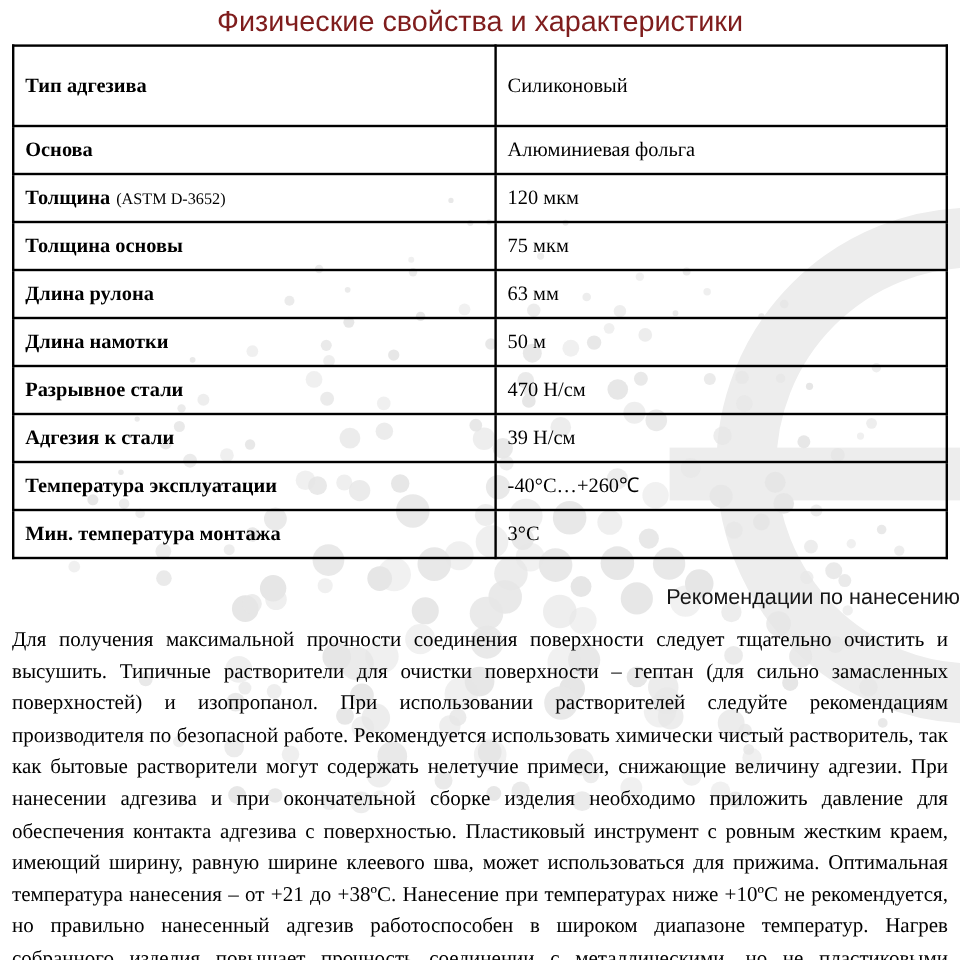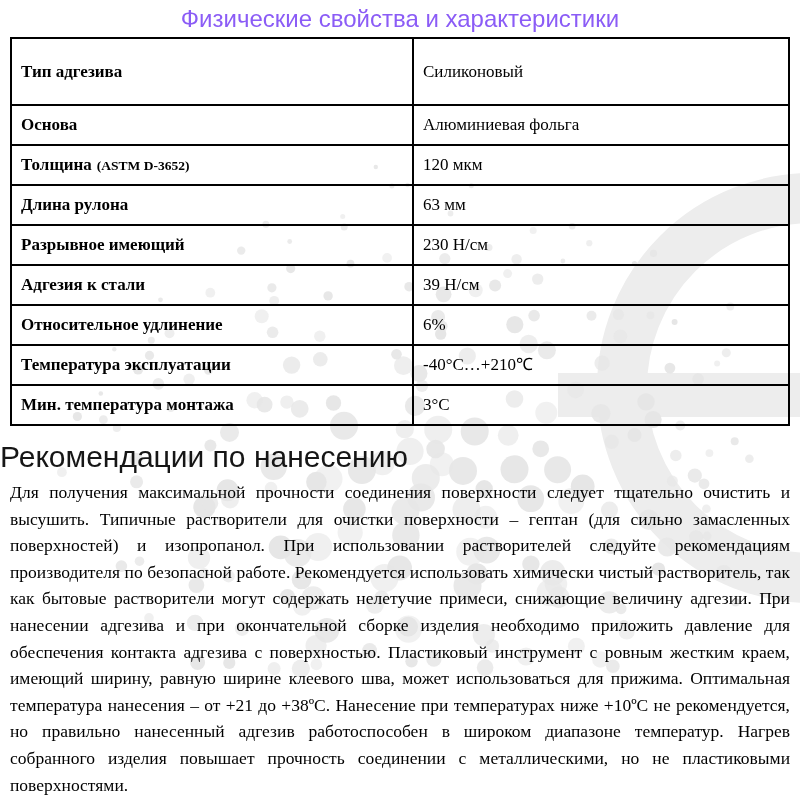--- a/index.html
+++ b/index.html
@@ -6,44 +6,44 @@
   body{
     width:800px;height:800px;background:#ffffff;
     font-family:"Liberation Serif",serif;
     position:relative;overflow:hidden;color:#000;
   }
   .watermark{position:absolute;left:0;top:0;z-index:0;}
   .content{position:relative;z-index:1;}
 
   .page-title{
     font-family:"Liberation Sans",sans-serif;
-    font-size:24px;font-weight:400;color:#8b5cf6;
+    font-size:24px;font-weight:400;color:#7f1d1d;
     text-align:center;margin:5px 0 0 0;line-height:28px;
   }
   table.props{
     border-collapse:collapse;table-layout:fixed;
     width:780px;margin:4px 10px 0 10px;
     background:transparent;
   }
   table.props td{
     border:2px solid #000;
     padding:0 6px 0 9px;vertical-align:middle;
     font-size:17px;line-height:20px;background:transparent;
   }
   td.c1{width:385px;}
   tr.row{height:40px;}
   tr.row-tall{height:67px;}
   .lbl{font-weight:bold;}
-  .note{font-weight:bold;font-size:13.5px;margin-left:5px;}
+  .note{font-weight:normal;font-size:13.5px;margin-left:5px;}
   .note:empty{display:none;}
 
   .rec-heading{
     font-family:"Liberation Sans",sans-serif;
-    font-size:30px;font-weight:400;color:#161616;
-    text-align:left;margin:16px 0 7px 0;line-height:30px;
+    font-size:18px;font-weight:400;color:#161616;
+    text-align:right;margin:16px 0 7px 0;line-height:30px;
   }
   .rec-body{
     margin:0 10px;font-size:17.5px;line-height:26.6px;
     text-align:justify;color:#000;
   }
 </style>
 </head>
 <body>
 
 <svg id="watermark-svg" class="watermark" width="800" height="800">
@@ -261,38 +261,42 @@
       </tr>
       <tr class="row">
         <td class="c1"><span class="lbl">Основа</span></td>
         <td class="c2"><span>Алюминиевая фольга</span></td>
       </tr>
       <tr class="row">
         <td class="c1"><span class="lbl">Толщина</span><span class="note">(ASTM D-3652)</span></td>
         <td class="c2"><span>120 мкм</span></td>
       </tr>
       <tr class="row">
+        <td class="c1"><span class="lbl">Толщина основы</span></td>
+        <td class="c2"><span>75 мкм</span></td>
+      </tr>
+      <tr class="row">
         <td class="c1"><span class="lbl">Длина рулона</span></td>
         <td class="c2"><span>63 мм</span></td>
       </tr>
       <tr class="row">
-        <td class="c1"><span class="lbl">Разрывное имеющий</span></td>
-        <td class="c2"><span>230 Н/см</span></td>
+        <td class="c1"><span class="lbl">Длина намотки</span></td>
+        <td class="c2"><span>50 м</span></td>
+      </tr>
+      <tr class="row">
+        <td class="c1"><span class="lbl">Разрывное стали</span></td>
+        <td class="c2"><span>470 Н/см</span></td>
       </tr>
       <tr class="row">
         <td class="c1"><span class="lbl">Адгезия к стали</span></td>
         <td class="c2"><span>39 Н/см</span></td>
       </tr>
       <tr class="row">
-        <td class="c1"><span class="lbl">Относительное удлинение</span></td>
-        <td class="c2"><span>6%</span></td>
-      </tr>
-      <tr class="row">
         <td class="c1"><span class="lbl">Температура эксплуатации</span></td>
-        <td class="c2"><span>-40°C…+210℃</span></td>
+        <td class="c2"><span>-40°C…+260℃</span></td>
       </tr>
       <tr class="row">
         <td class="c1"><span class="lbl">Мин. температура монтажа</span></td>
         <td class="c2"><span>3°C</span></td>
       </tr>
     </tbody>
   </table>
 
   <h2 class="rec-heading">Рекомендации по нанесению</h2>
 

